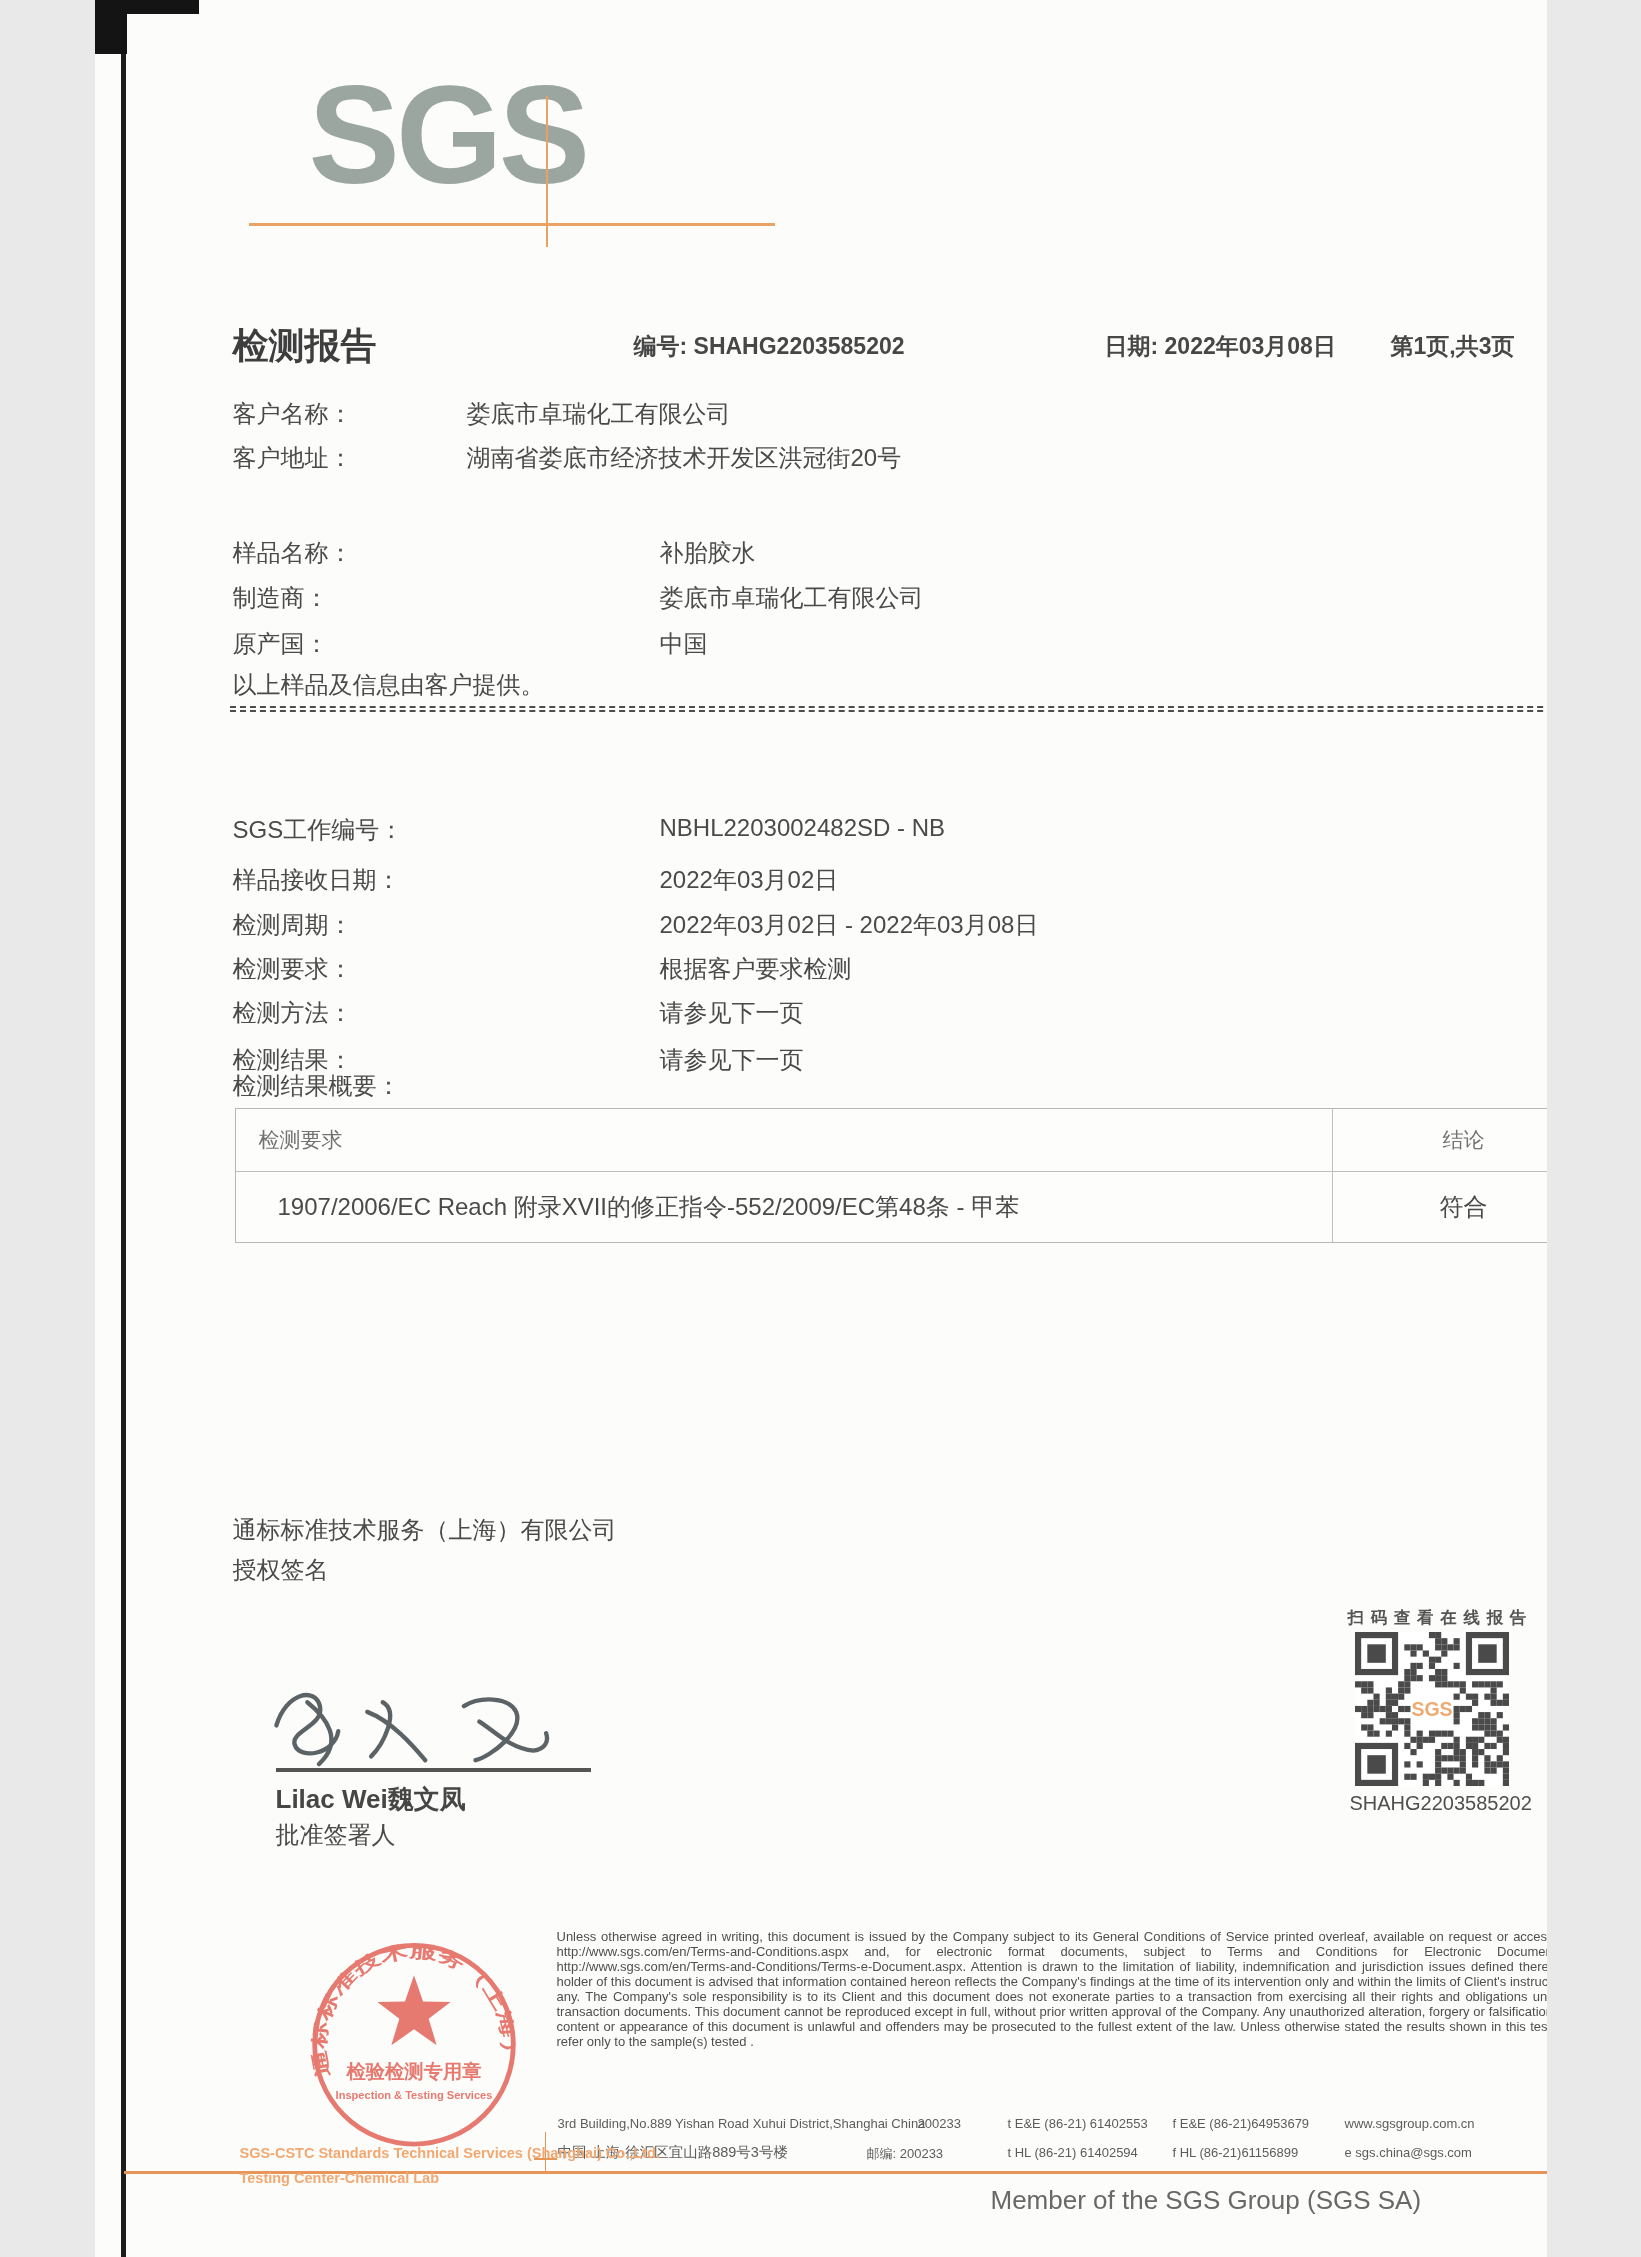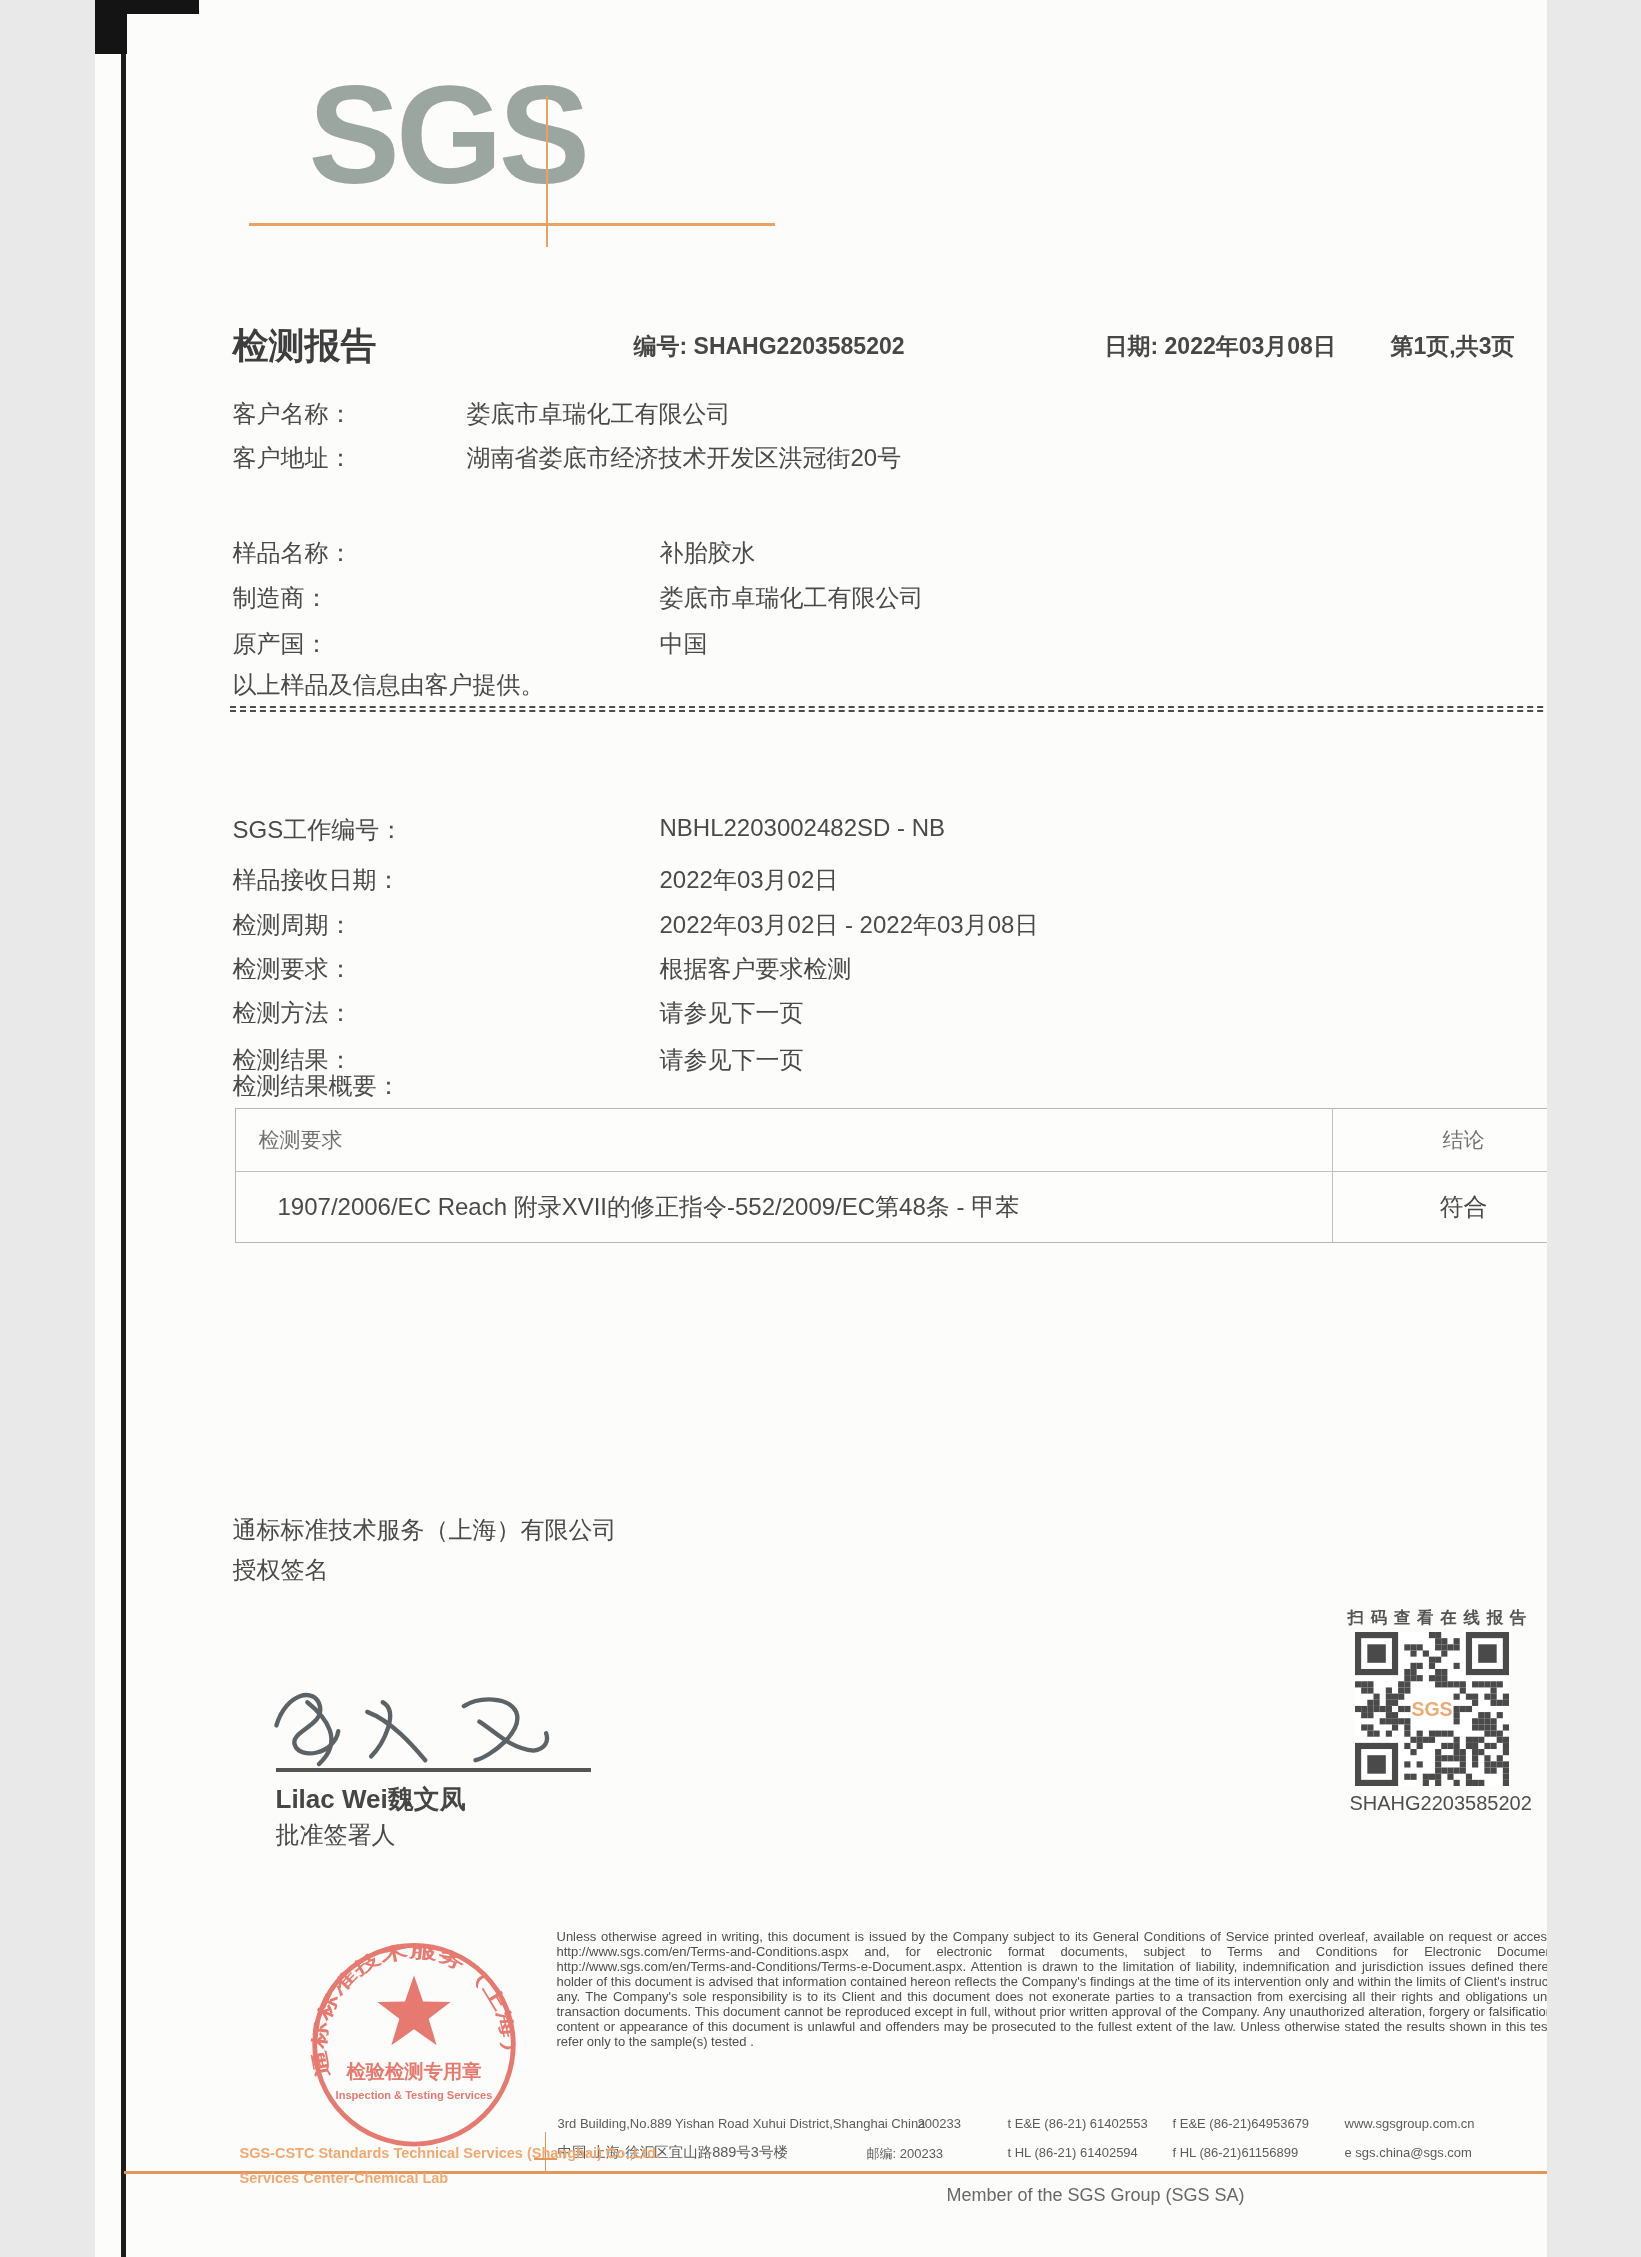--- a/index.html
+++ b/index.html
@@ -44,21 +44,21 @@
   .stamp-bg1{left:145px;top:2145px;width:483px;font-size:14.5px;font-weight:bold;color:#f2a871;z-index:1;}
   .stamp-bg2{left:145px;top:2170px;width:406px;font-size:14.5px;font-weight:bold;color:#f2a871;z-index:1;}
   .stamp{left:203px;top:1931px;z-index:2;}
   
   .legal{left:462px;top:1929px;width:1033px;font-size:13px;line-height:15px;text-align:justify;color:#4f4f4f;}
   .attention{color:#f08c52;font-weight:bold;}
   
   .ft{font-size:13px;color:#5c5c5c;white-space:nowrap;}
   .ft-cn{font-size:14.5px;}
   .orange-rule{left:29px;top:2171px;width:1460px;height:2.9px;background:#e8955a;}
-  .member{left:852px;top:2185px;font-size:18px;color:#686868;}
+  .member{left:896px;top:2185px;font-size:26px;color:#686868;}
   .reg-v{left:450px;top:2132px;width:1.9px;height:41px;background:#e8955a;}
   .reg-h{left:439px;top:2158px;width:23px;height:1.9px;background:#e8955a;}
 </style>
 </head>
 <body>
 
 <div class="page">
 
   <div class="abs edge-left"></div>
   <div class="abs edge-right"></div>
@@ -333,21 +333,21 @@
           <rect x="0" y="108" width="42" height="42"></rect>
           <rect x="6" y="114" width="30" height="30" fill="#ffffff"></rect>
           <rect x="12" y="120" width="18" height="18"></rect>
         </g>
       <text x="75" y="82" text-anchor="middle" font-size="19" font-weight="bold" fill="#eaa263" opacity="0.9">SGS</text>
     </svg>
   </div>
   <div class="abs qr-caption">SHAHG2203585202</div>
 
   <div class="abs stamp-bg1">SGS-CSTC Standards Technical Services (Shanghai) Co.,Ltd.</div>
-  <div class="abs stamp-bg2">Services Center-Chemical Lab</div>
+  <div class="abs stamp-bg2">Testing Center-Chemical Lab</div>
 
   <svg class="abs stamp" width="232" height="241" viewBox="0 0 240 250">
     <g opacity="0.78">
       <circle cx="120" cy="118" r="103" fill="none" stroke="#e0564a" stroke-width="5"></circle>
       <defs>
         <path id="ringPath" d="M 34 152 A 92 92 0 1 1 206 152" fill="none"></path>
       </defs>
       <text font-size="18" font-weight="bold" fill="#e0564a">
         <textPath href="#ringPath" startOffset="2" textLength="455" lengthAdjust="spacingAndGlyphs">通标标准技术服务（上海）有限公司</textPath>
       </text>

